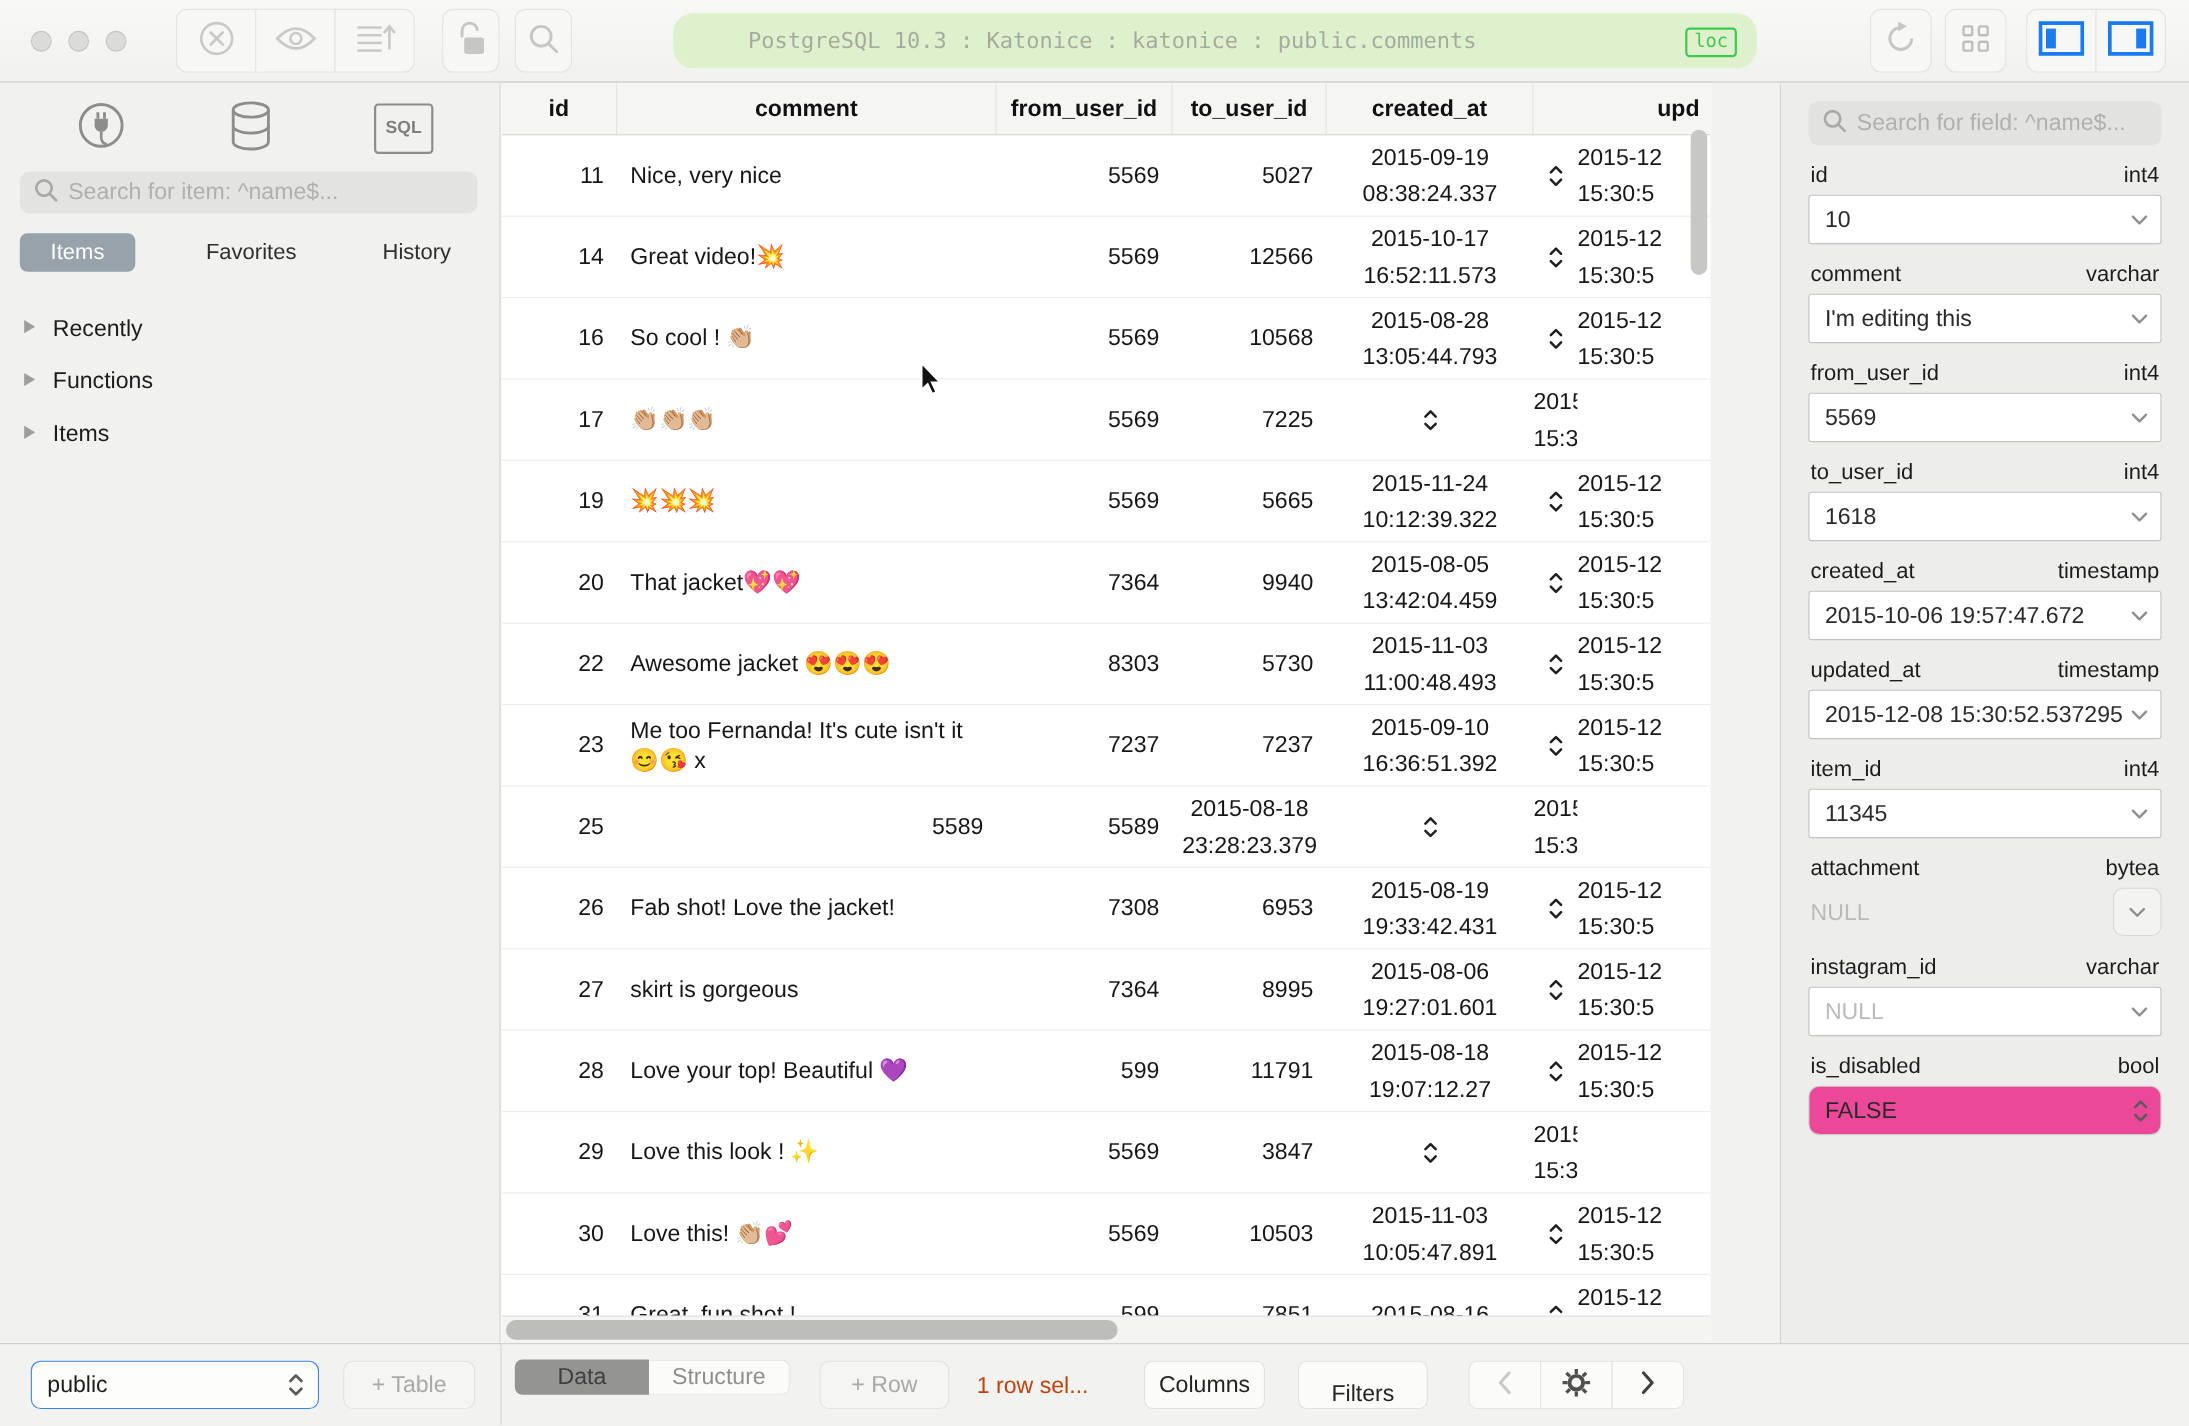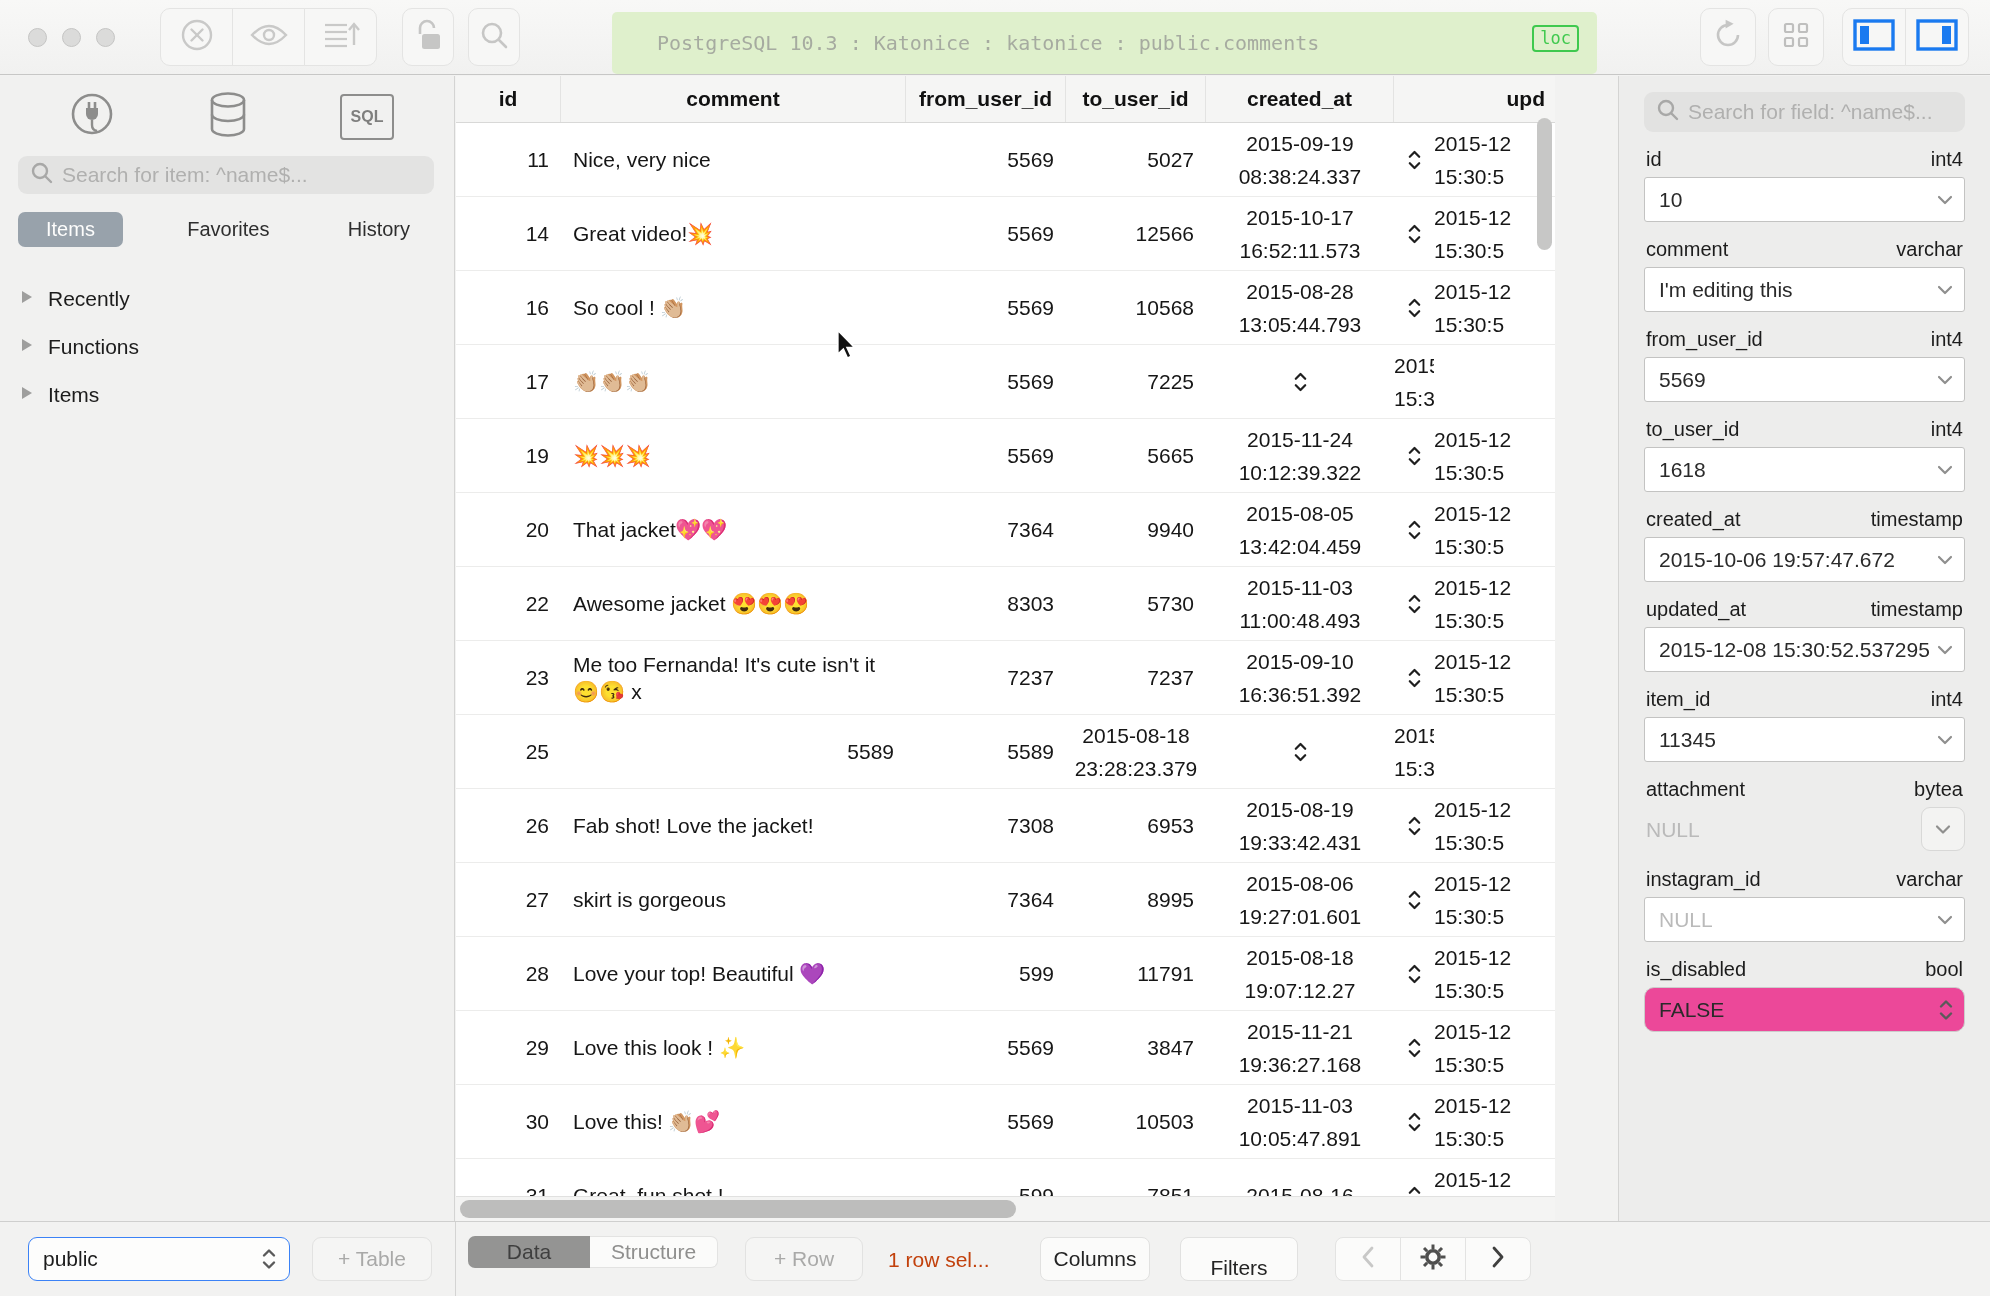--- a/index.html
+++ b/index.html
@@ -17,22 +17,22 @@
     background:linear-gradient(#f8f8f7,#f1f1f0); border-bottom:1px solid #c7c7c6; z-index:5; }
   .traffic { position:absolute; left:28px; top:28px; display:flex; gap:15px; }
   .light { width:19px; height:19px; border-radius:50%; background:#dbdbda; border:1px solid #c5c5c4; }
   .tb-group { position:absolute; top:8px; display:flex; }
   .tb-btn { width:73px; height:58px; background:#f7f7f6; border:1px solid #e4e4e3;
     display:flex; align-items:center; justify-content:center; margin-left:-1px; }
   .tb-btn:first-child { border-radius:10px 0 0 10px; margin-left:0; }
   .tb-btn:last-child { border-radius:0 10px 10px 0; }
   .tb-single { position:absolute; top:8px; width:52px; height:58px; background:#f7f7f6;
     border:1px solid #e4e4e3; border-radius:10px; display:flex; align-items:center; justify-content:center; }
-  .title-pill { position:absolute; left:612px; top:12px; width:985px; height:62px;
-    background:var(--title-pill-bg,#dff0cc); border-radius:5px; display:flex; align-items:center; }
+  .title-pill { position:absolute; left:612px; top:12px; width:985px; height:50px;
+    background:var(--title-pill-bg,#dff0cc); border-radius:18px; display:flex; align-items:center;padding-left:23px; }
   .title-text { font-family:"DejaVu Sans Mono", monospace; font-size:20px; color:#a6aba0;
     padding-left:45px; white-space:nowrap; }
   .loc-badge { position:absolute; right:18px; top:13px; border:2px solid var(--badge-green,#3fc94e);
     color:var(--badge-green,#3fc94e); font-family:"DejaVu Sans Mono", monospace; font-size:17px;
     border-radius:4px; padding:1px 6px 2px; }
 
   
   .left-sidebar { position:absolute; top:76px; left:0; width:455px; bottom:75px;
     background:#f1f1f0; border-right:1px solid #d4d4d3; }
   .side-icons { display:flex; justify-content:space-between; padding:10px 60px 0 68px; height:72px; align-items:center; }
@@ -521,24 +521,20 @@
         <div class="td ts-left">
           <div>2015-12</div>
           <div>15:30:5</div>
         </div>
       </div>
       <div class="tgrid trow">
         <div class="td right">29</div>
         <div class="td comment">Love this look ! ✨</div>
         <div class="td right">5569</div>
         <div class="td right">3847</div>
-        <div class="td ts">
-          <div>2015-11-21</div>
-          <div>19:36:27.168</div>
-        </div>
         <div class="td center">
           <svg width="15" height="30" viewBox="0 0 16 24">
             <polyline points="3,8.5 8,3.5 13,8.5" fill="none" stroke="#1f1f1f" stroke-width="2.4" stroke-linecap="round" stroke-linejoin="round"></polyline>
             <polyline points="3,15.5 8,20.5 13,15.5" fill="none" stroke="#1f1f1f" stroke-width="2.4" stroke-linecap="round" stroke-linejoin="round"></polyline>
           </svg>
         </div>
         <div class="td ts-left">
           <div>2015-12</div>
           <div>15:30:5</div>
         </div>

